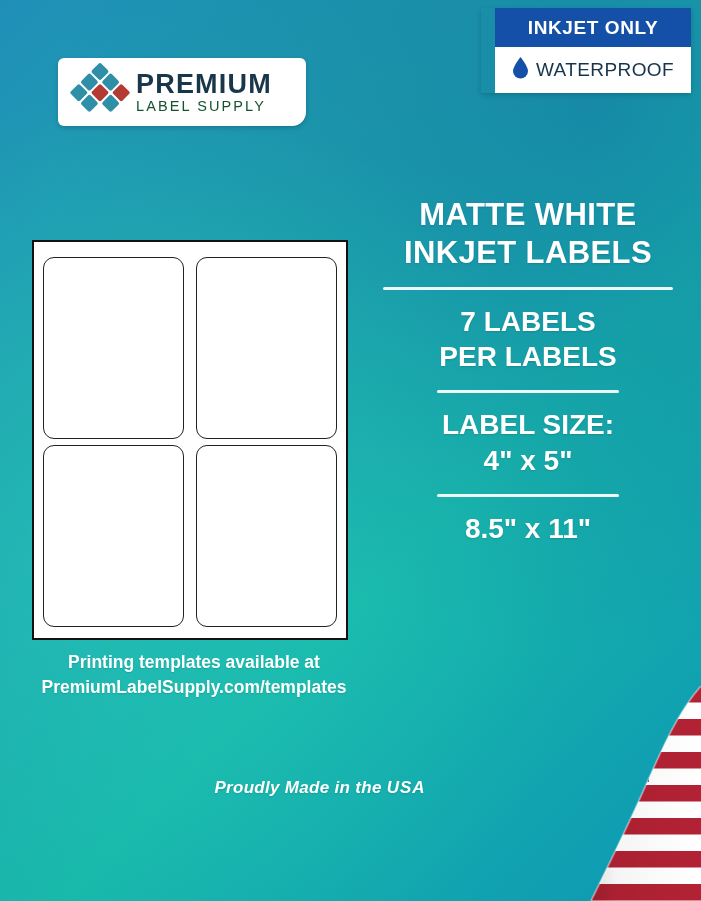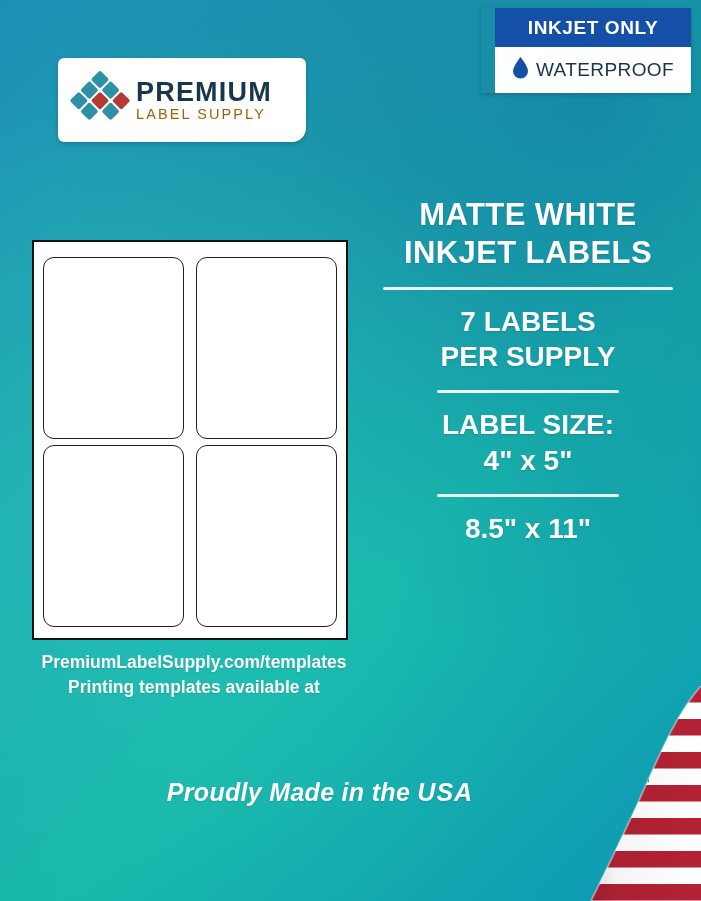--- a/index.html
+++ b/index.html
@@ -35,21 +35,21 @@
                 radial-gradient(circle at 85% 12%, rgba(18, 110, 165, 0.55) 0%, rgba(18, 110, 165, 0) 55%);
     pointer-events: none;
   }
 
   
   .logo-card {
     position: absolute;
     left: 58px;
     top: 58px;
     width: 248px;
-    height: 84px;
+    height: 68px;
     background: #ffffff;
     border-radius: 6px 6px 14px 6px;
     box-shadow: 0 2px 5px rgba(0,0,0,0.18);
     display: flex;
     align-items: center;
     z-index: 4;
   }
   .logo-mark {
     width: 60px;
     height: 60px;
@@ -62,21 +62,21 @@
   }
   .logo-title {
     font-size: 27px;
     font-weight: bold;
     letter-spacing: 1.2px;
     color: #18374b;
   }
   .logo-sub {
     font-size: 14.5px;
     letter-spacing: 2.1px;
-    color: #a16207;
+    color: #14532d;
     margin-top: 1px;
   }
 
   
   .badge {
     position: absolute;
     right: 10px;
     top: 8px;
     width: 196px;
     z-index: 5;
@@ -179,21 +179,21 @@
   }
 
   
   .made-usa {
     position: absolute;
     left: 0;
     top: 778px;
     width: 640px;
     text-align: center;
     color: #ffffff;
-    font-size: 25px;
+    font-size: 17px;
     font-style: italic;
     font-weight: bold;
     letter-spacing: 0.3px;
     z-index: 4;
     text-shadow: 0 1px 2px rgba(0,0,0,0.13);
   }
   .made-usa .usa { font-weight: bold; letter-spacing: 1px; }
 
   
   .flag-corner {
@@ -245,35 +245,35 @@
     </div>
 
     <div class="sheet">
       <div class="label-cell cell-tl"></div>
       <div class="label-cell cell-tr"></div>
       <div class="label-cell cell-bl"></div>
       <div class="label-cell cell-br"></div>
     </div>
 
     <div class="templates-note">
+      <div>Printing templates available at</div>
       <div>PremiumLabelSupply.com/templates</div>
-      <div>Printing templates available at</div>
     </div>
 
     <div class="info">
       <div class="headline">
         <div>MATTE WHITE</div>
         <div>INKJET LABELS</div>
       </div>
 
       <div class="divider div-w1"></div>
 
       <div class="spec">
         <div>7 LABELS</div>
-        <div>PER SUPPLY</div>
+        <div>PER LABELS</div>
       </div>
 
       <div class="divider div-w2"></div>
 
       <div class="spec">
         <div>LABEL SIZE:</div>
         <div>4" x 5"</div>
       </div>
 
       <div class="divider div-w3"></div>

